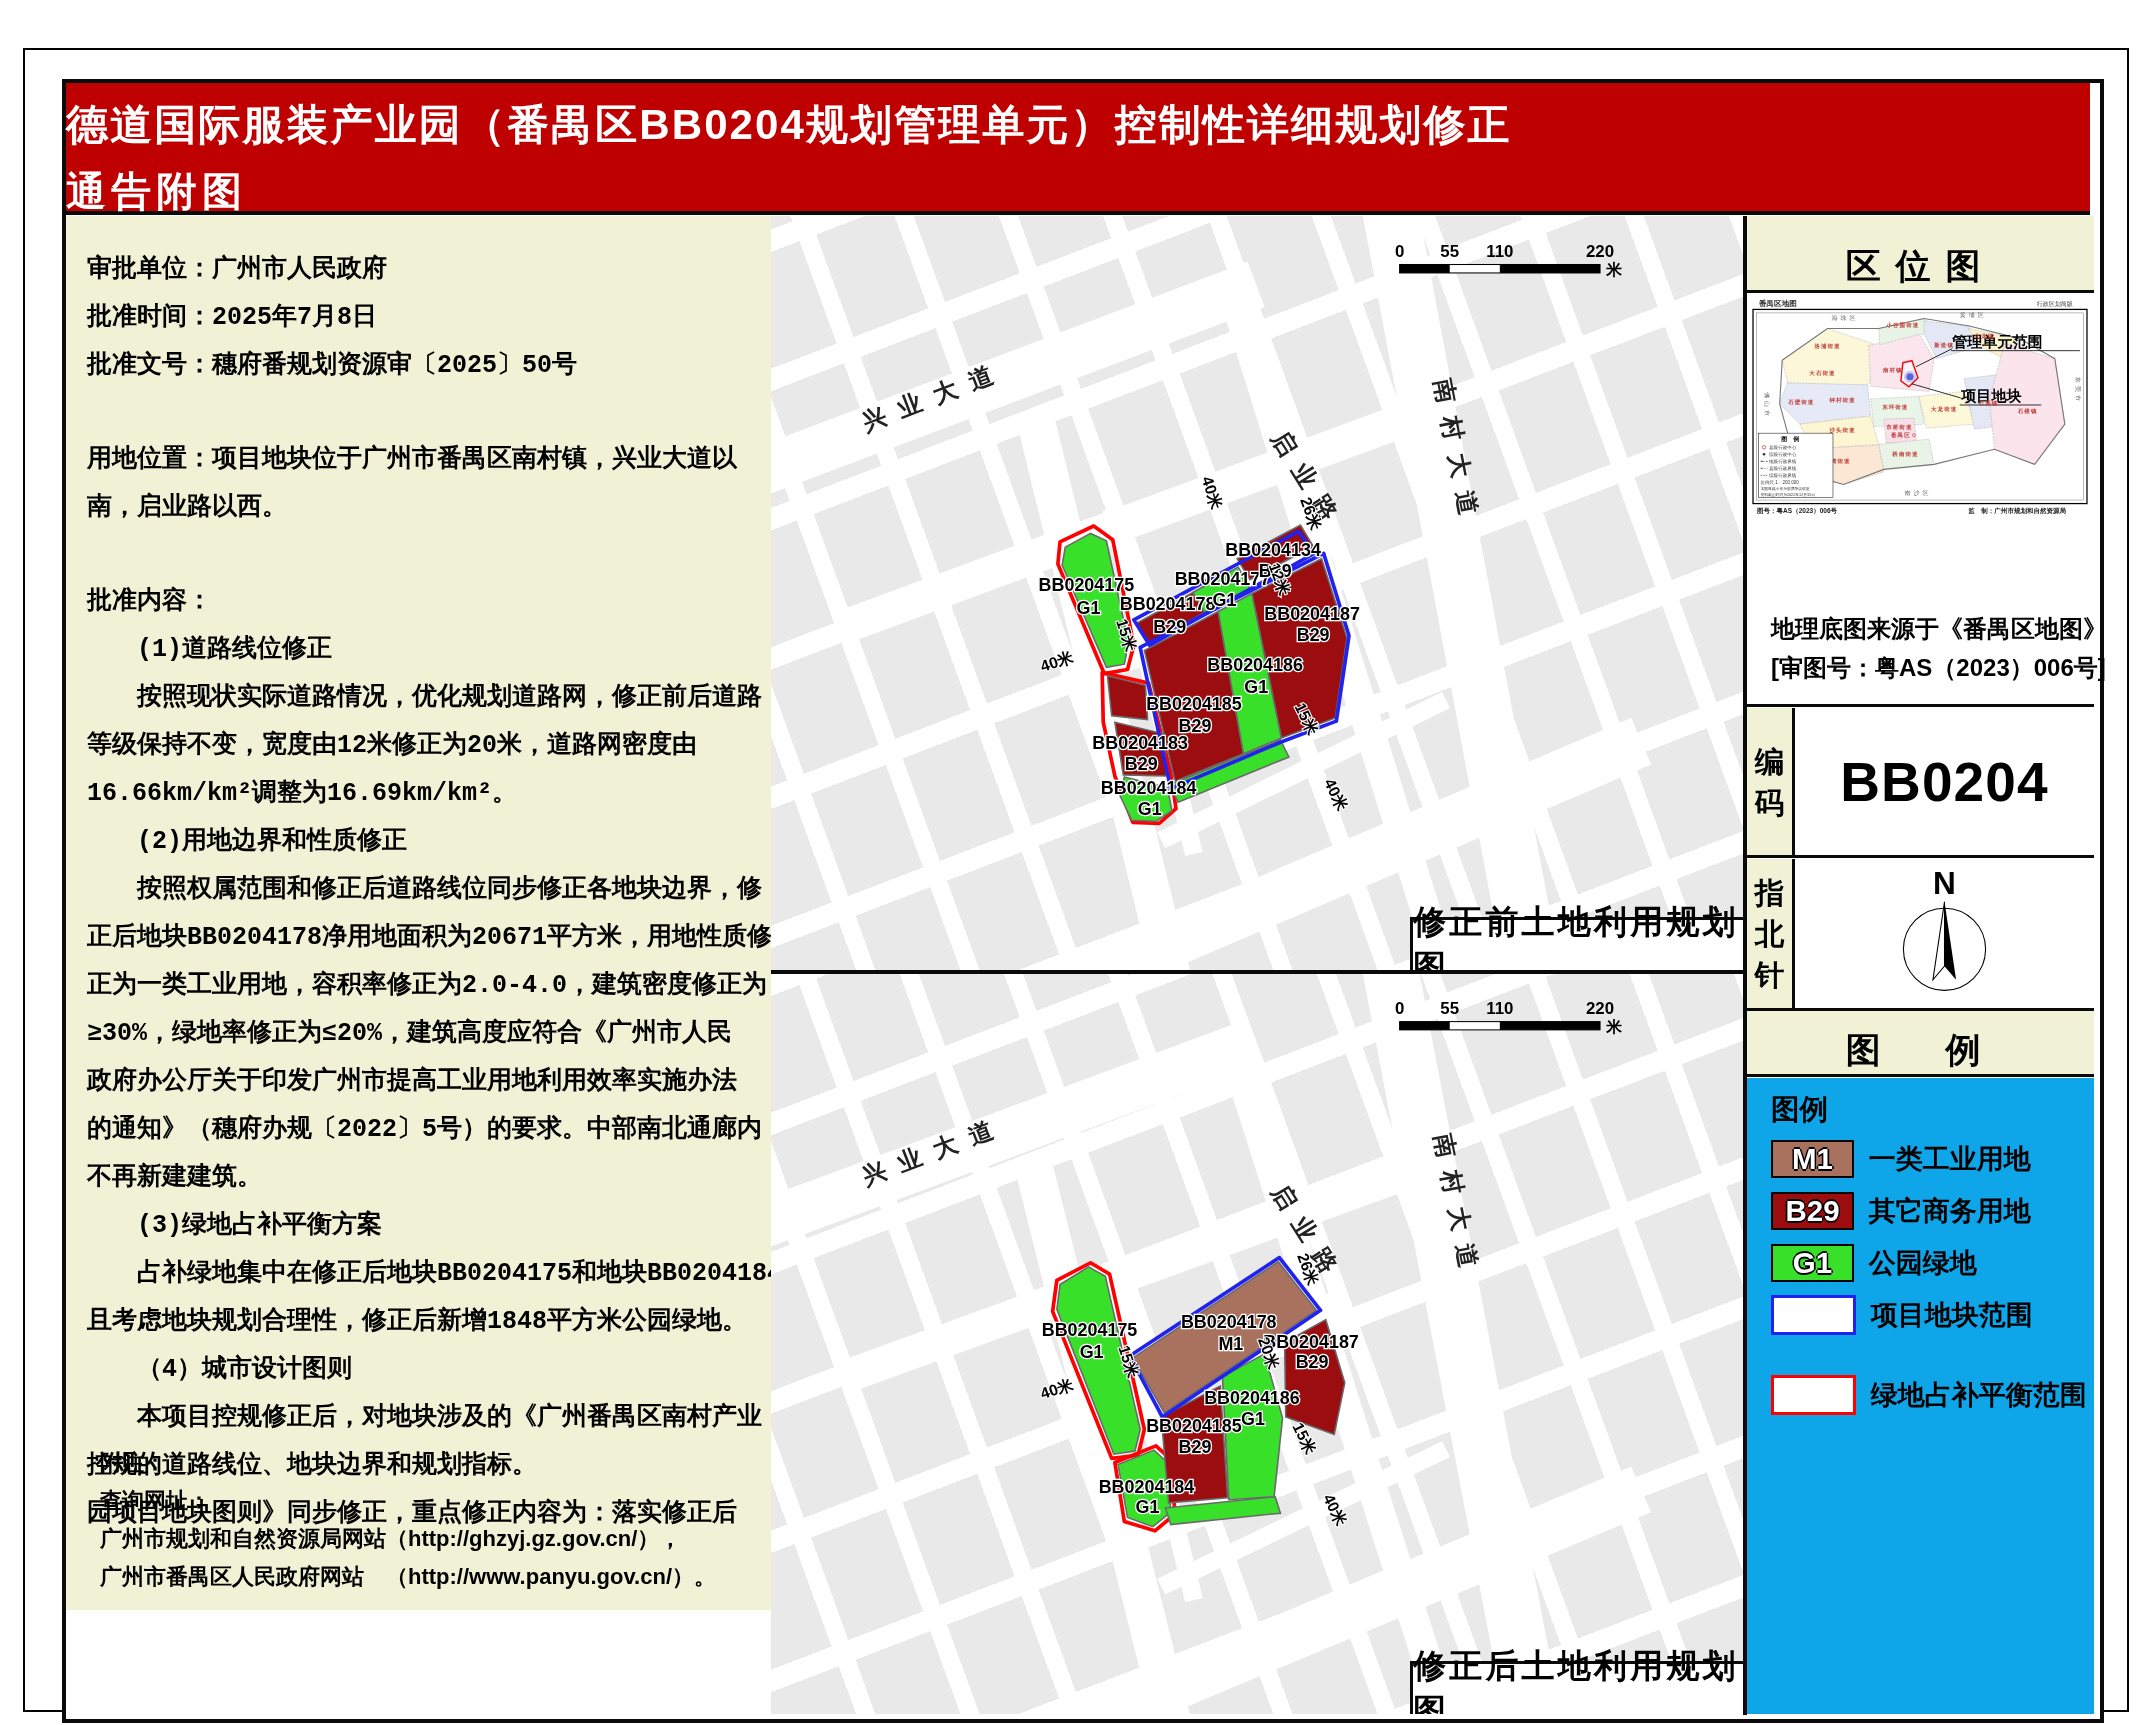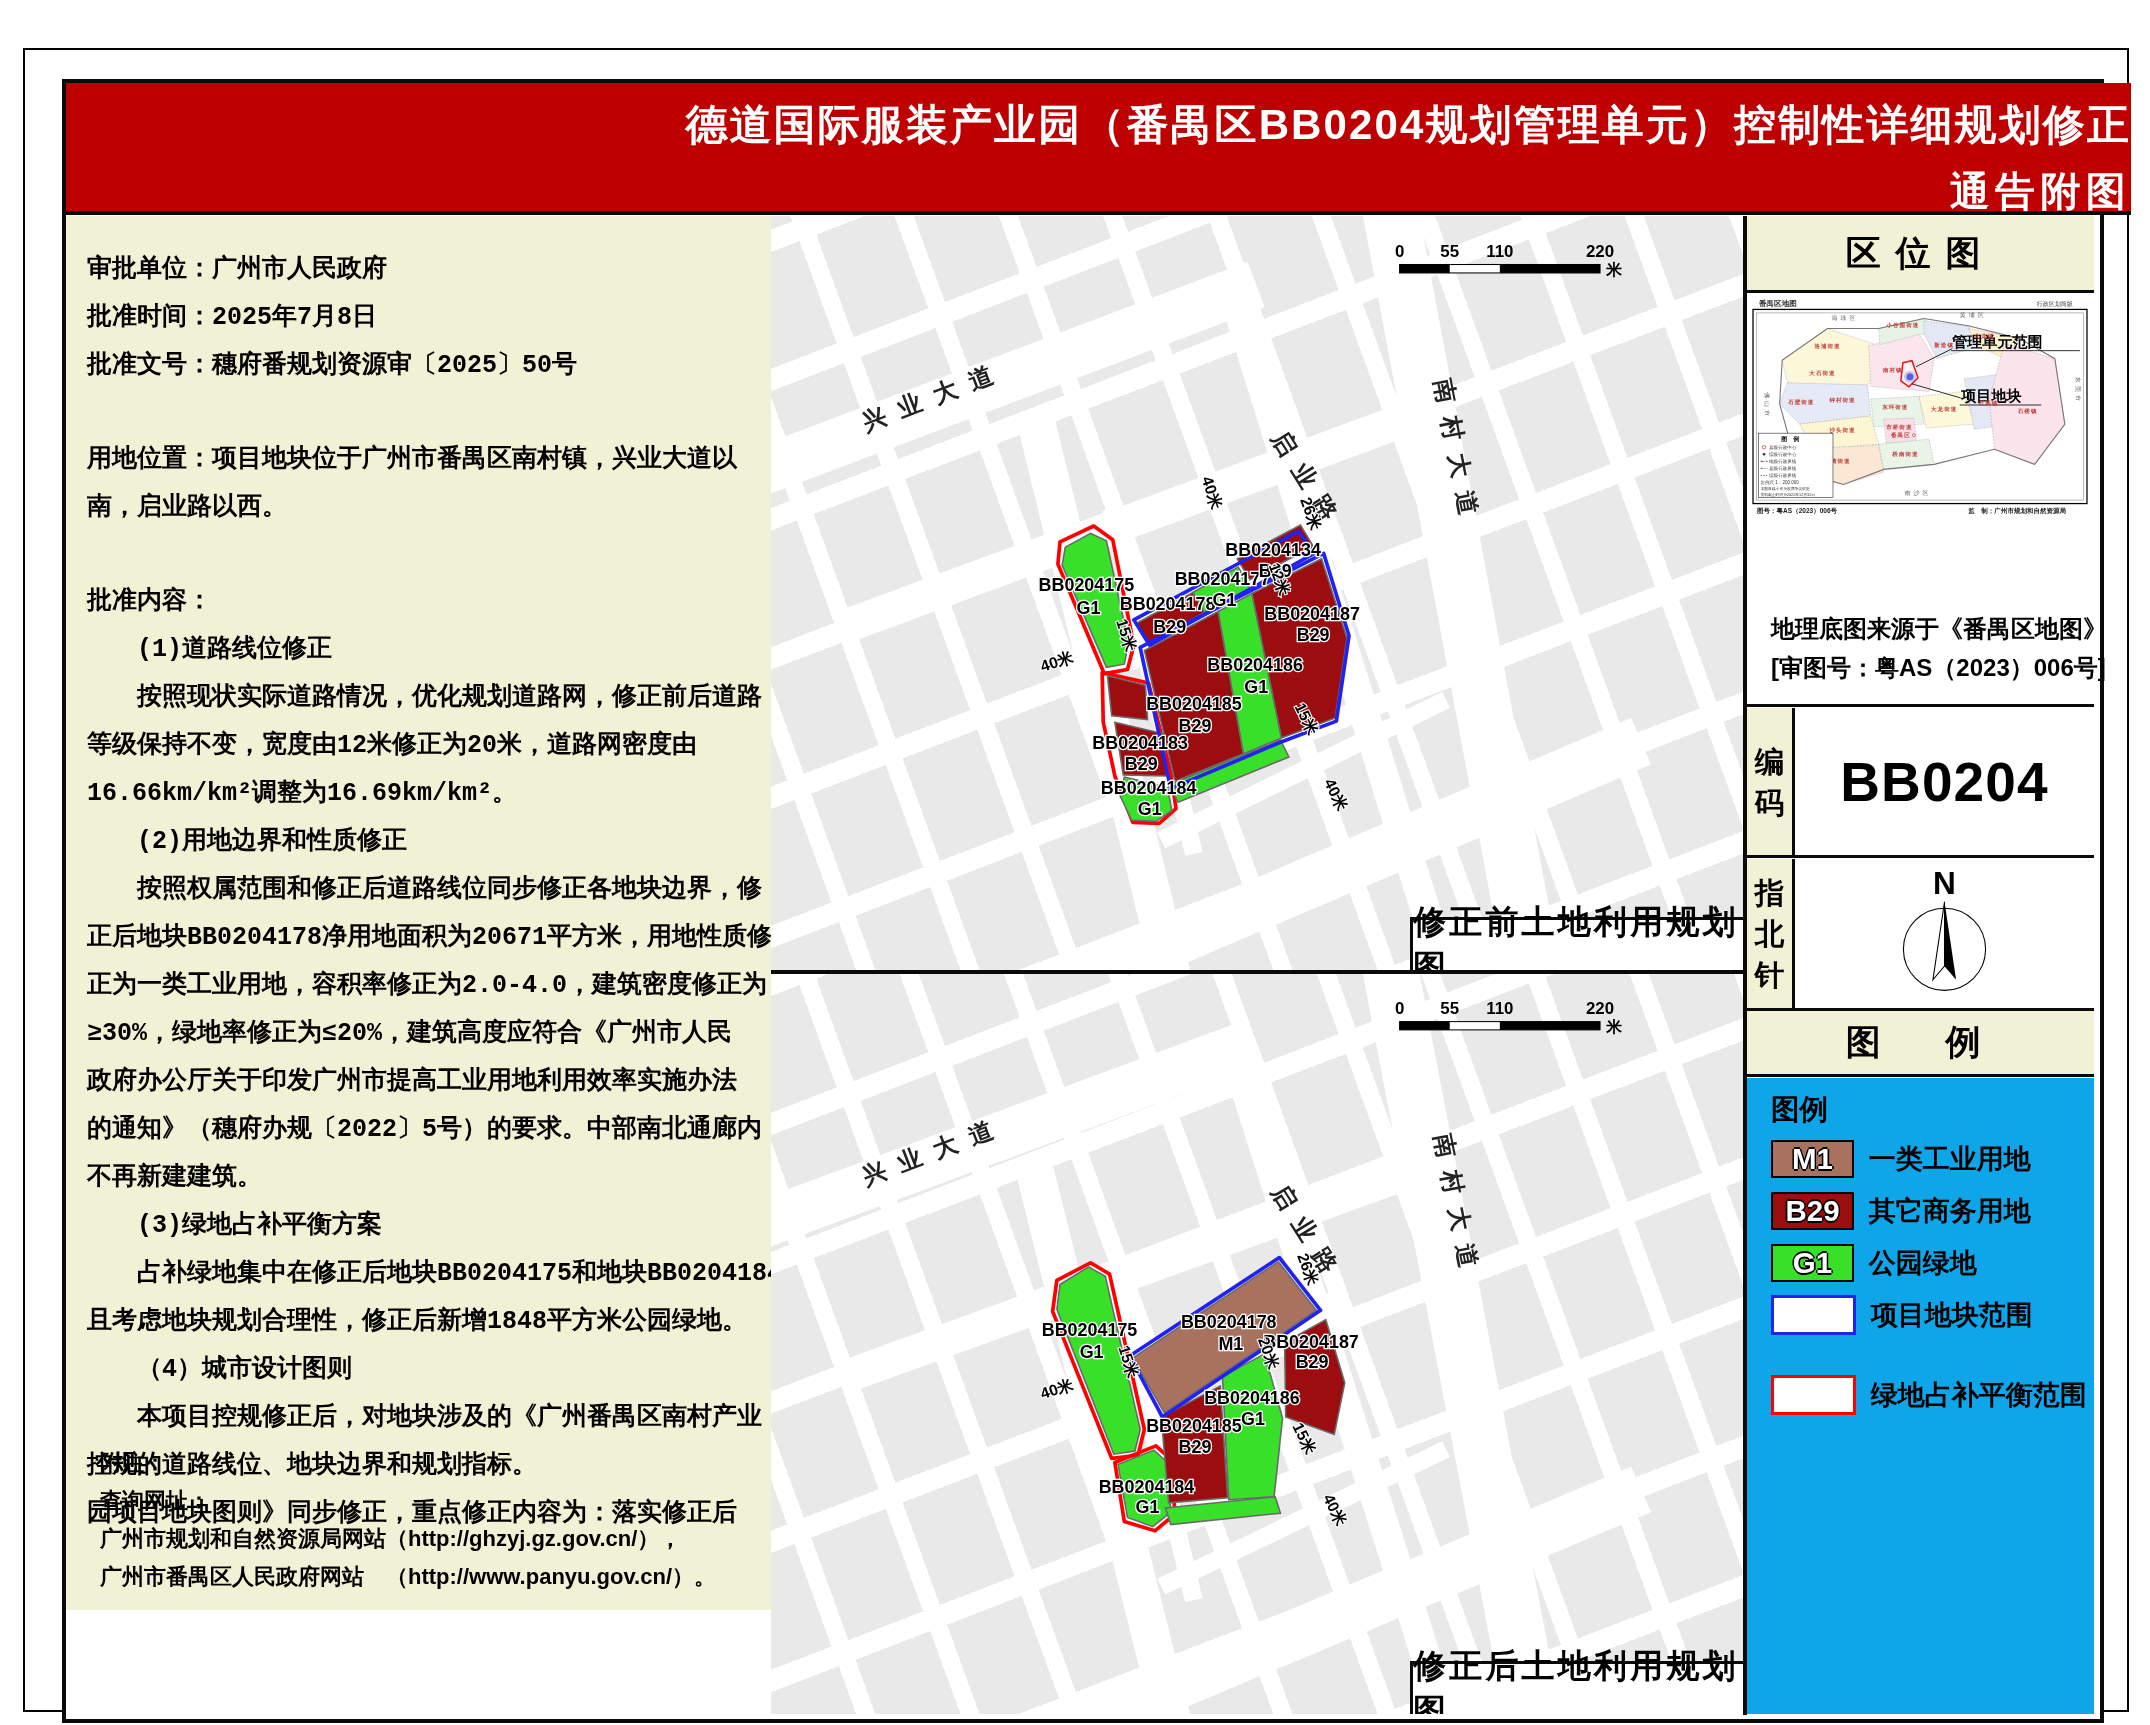--- a/index.html
+++ b/index.html
@@ -2,21 +2,21 @@
 <html style="font-size:8.4px"><head>
 <meta charset="utf-8">
 <style>
   html,body{margin:0;padding:0;background:#fff;}
   #sheet{position:relative;width:2151px;height:1726px;background:#fff;
          font-family:"Liberation Sans",sans-serif;overflow:hidden;color:#000;}
   .thin-frame{position:absolute;left:23px;top:48px;width:2102px;height:1660px;border:2.1px solid #000;}
   #content{position:absolute;left:62px;top:79px;width:2034px;height:1636px;border:4.7px solid #0a0a0a;background:#fff;}
 
   
-  .banner{position:absolute;left:0;top:0;width:2024px;height:128px;background:#bf0000;border-bottom:4.7px solid #0a0a0a;text-align:right;padding-left:41px;}
+  .banner{position:absolute;left:0;top:0;width:2024px;height:128px;background:#bf0000;border-bottom:4.7px solid #0a0a0a;text-align:left;}
   .banner .t1{margin-top:13.7px;font-size:42px;font-weight:700;color:#fff;letter-spacing:2.1px;}
   .banner .t2{margin-top:11.6px;font-size:40px;font-weight:700;color:#fff;letter-spacing:5.3px;}
 
   
   .info-panel{position:absolute;left:0;top:133px;width:700px;height:1364px;background:#f1f1d5;border-right:4.7px solid #0a0a0a;padding:29.5px 0 0 21px;}
   .info-line{font-size:25px;font-weight:700;line-height:48px;white-space:nowrap;font-family:Liberation Mono, monospace;}
   .gap{margin-top:46px;}
   .notes{position:absolute;left:34px;bottom:13.7px;}
   .note-line{font-size:22px;font-weight:700;line-height:38px;white-space:nowrap;}
 
@@ -30,21 +30,21 @@
   .map-before{height:754px;border-bottom:4.7px solid #0a0a0a;}
   .map-after{height:740px;}
   .map-svg{position:absolute;left:0;top:0;width:100%;height:100%;}
   .caption-box{position:absolute;right:0;bottom:0;width:331px;height:50px;background:#fff;
     border-left:3.7px solid #0a0a0a;border-top:3.7px solid #0a0a0a;
     display:flex;align-items:center;justify-content:center;}
   .caption-box span{font-size:33px;font-weight:700;letter-spacing:3.2px;}
 
   
   .sidebar{position:absolute;left:1677px;top:133px;width:347px;height:1499px;border-left:4.7px solid #0a0a0a;background:#fff;}
-  .sb-header{background:#f1f1d5;border-bottom:3.7px solid #0a0a0a;display:flex;align-items:center;justify-content:center;}
+  .sb-header{background:#f1f1d5;border-bottom:3.7px solid #0a0a0a;display:flex;align-items:flex-end;justify-content:center;}
   .sb-loc-header{position:absolute;left:0;top:0;width:347px;height:74px;}
   .sb-loc-header span,.sb-leg-header span{font-size:35px;font-weight:700;letter-spacing:14.8px;}
   .minimap-wrap{position:absolute;left:0;top:77px;width:347px;height:289px;background:#fff;}
   .minimap{position:absolute;left:5.3px;top:4.2px;width:336px;height:221px;}
   .source-note{position:absolute;left:0;top:366px;width:347px;height:122px;border-bottom:3.7px solid #0a0a0a;}
   .source-note div{font-size:24px;font-weight:700;margin:7.4px 0 0 24px;white-space:nowrap;}
   .source-note div:first-child{margin-top:31px;}
   .sb-row{position:absolute;left:0;width:347px;display:flex;}
   .row-code{top:492px;height:147px;border-bottom:3.7px solid #0a0a0a;}
   .row-compass{top:643px;height:149px;border-bottom:3.7px solid #0a0a0a;}

